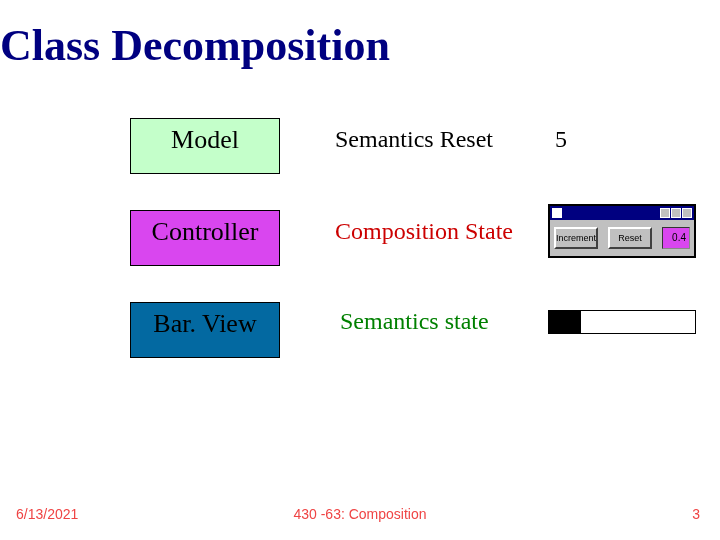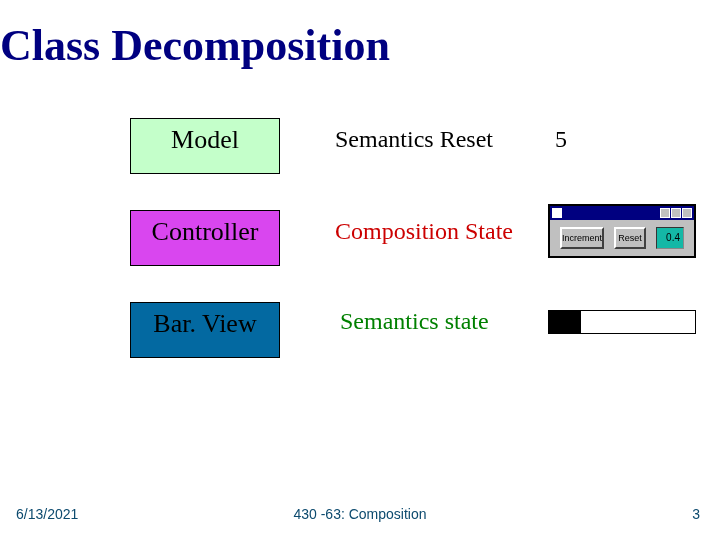--- a/index.html
+++ b/index.html
@@ -12,26 +12,26 @@
   .desc { position: absolute; font-size: 24px; font-family: "Times New Roman", serif; }
   .desc.black { color: #000; }
   .desc.red   { color: #cc0000; }
   .desc.green { color: #008000; }
   .value-box { position: absolute; font-size: 24px; font-family: "Times New Roman", serif; width: 40px; text-align: left; }
   .mini-win { position: absolute; width: 148px; height: 54px; border: 2px solid #000; background: #c0c0c0; }
   .mini-win .titlebar { height: 14px; background: #000080; display:flex; align-items:center; justify-content:space-between; padding:0 2px; }
   .mini-win .titlebar .ticon { width: 10px; height: 10px; background:#fff; display:inline-block; }
   .mini-win .titlebar .tclose { display:flex; gap:1px; }
   .mini-win .titlebar .tclose span { width:10px; height:10px; background:#c0c0c0; border:1px solid #fff; display:inline-block; }
-  .mini-win .body { display:flex; height: calc(100% - 14px); align-items:center; justify-content:flex-start; padding: 10px; gap:10px; }
+  .mini-win .body { display:flex; height: calc(100% - 14px); align-items:center; justify-content:flex-start; padding: 4px; gap:10px; }
   .mini-win .btn { flex:1; height: 22px; background:#c0c0c0; border-top:2px solid #fff; border-left:2px solid #fff; border-right:2px solid #404040; border-bottom:2px solid #404040; font-size:9px; font-family: Arial, sans-serif; text-align:center; line-height:18px; }
-  .mini-win .num { flex:0 0 28px; height:22px; background:#14b8a6; border:1px inset #888; font-size:10px; font-family: Arial, sans-serif; text-align:right; padding-right:3px; line-height:20px; }
+  .mini-win .num { flex:0 0 28px; height:22px; background:#d946ef; border:1px inset #888; font-size:10px; font-family: Arial, sans-serif; text-align:right; padding-right:3px; line-height:20px; }
   .bar-view { position: absolute; width: 148px; height: 24px; border: 1px solid #000; background:#fff; }
   .bar-view .fill { height:100%; background:#000; }
-  .footer { position: absolute; bottom: 14px; left: 0; right: 0; height: 20px; font-family: Arial, sans-serif; font-size: 14px; color:#0c4a6e; }
+  .footer { position: absolute; bottom: 14px; left: 0; right: 0; height: 20px; font-family: Arial, sans-serif; font-size: 14px; color:#ef4444; }
   .footer .date { position:absolute; left: 16px; }
   .footer .center { position:absolute; left:0; right:0; text-align:center; }
   .footer .page { position:absolute; right: 20px; }
 </style>
 </head>
 <body>
 
 <div class="title">Class Decomposition</div>
 
 <div class="box green" style="left:130px; top:118px;">Model</div>

